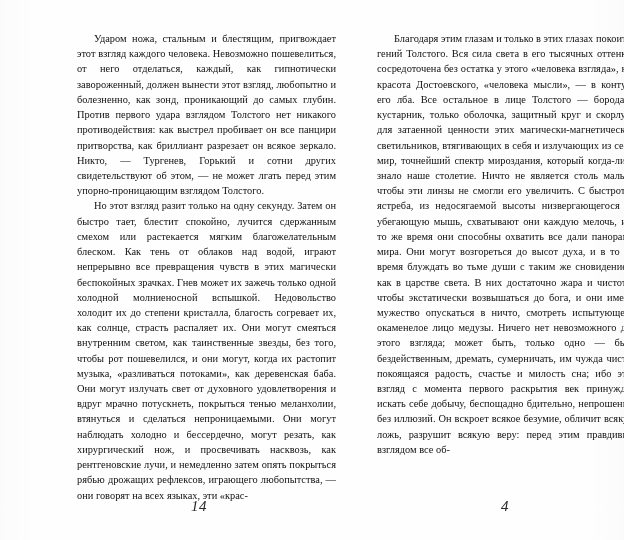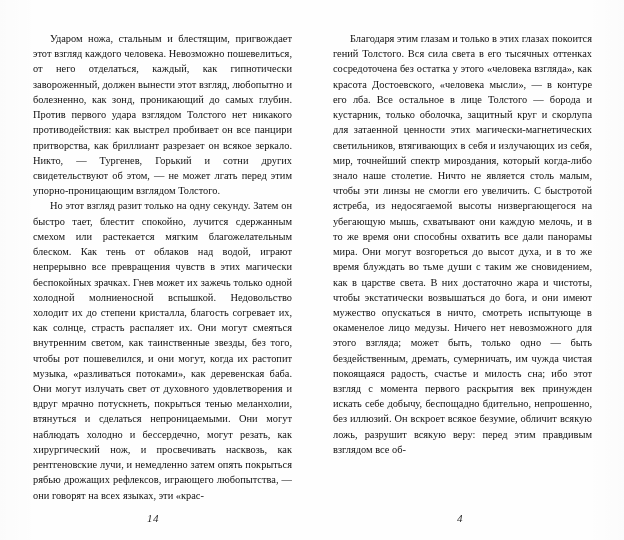--- a/index.html
+++ b/index.html
@@ -30,20 +30,21 @@
     background:
       radial-gradient(ellipse 120% 100% at 50% 50%, rgba(255,255,255,0) 60%, rgba(0,0,0,0.015) 100%),
       linear-gradient(90deg, rgba(0,0,0,0.012) 0%, rgba(0,0,0,0) 6%, rgba(0,0,0,0) 94%, rgba(0,0,0,0.012) 100%);
     pointer-events: none;
   }
 
   .page {
     position: absolute;
     top: 0;
     height: 540px;
+    margin-left: 44px;
   }
   .page.left  { left: 0;   width: 312px; }
   .page.right { left: 312px; width: 312px; }
 
   .text-column {
     position: absolute;
     top: 31px;
     width: 259px;
     font-size: 10.4px;
     line-height: 15.22px;
@@ -59,22 +60,22 @@
     margin: 0;
     text-indent: 17px;
     hyphens: manual;
   }
   .text-column p.cont {
     text-indent: 0;
   }
 
   .folio {
     position: absolute;
-    top: 512px;
-    font-size: 11px;
+    top: 498px;
+    font-size: 15px;
     font-style: italic;
     color: #2a2a2a;
     letter-spacing: 0.4px;
   }
   .page.left  .folio { left: 147px; }
   .page.right .folio { left: 145px; }
 </style>
 </head>
 <body>
 

